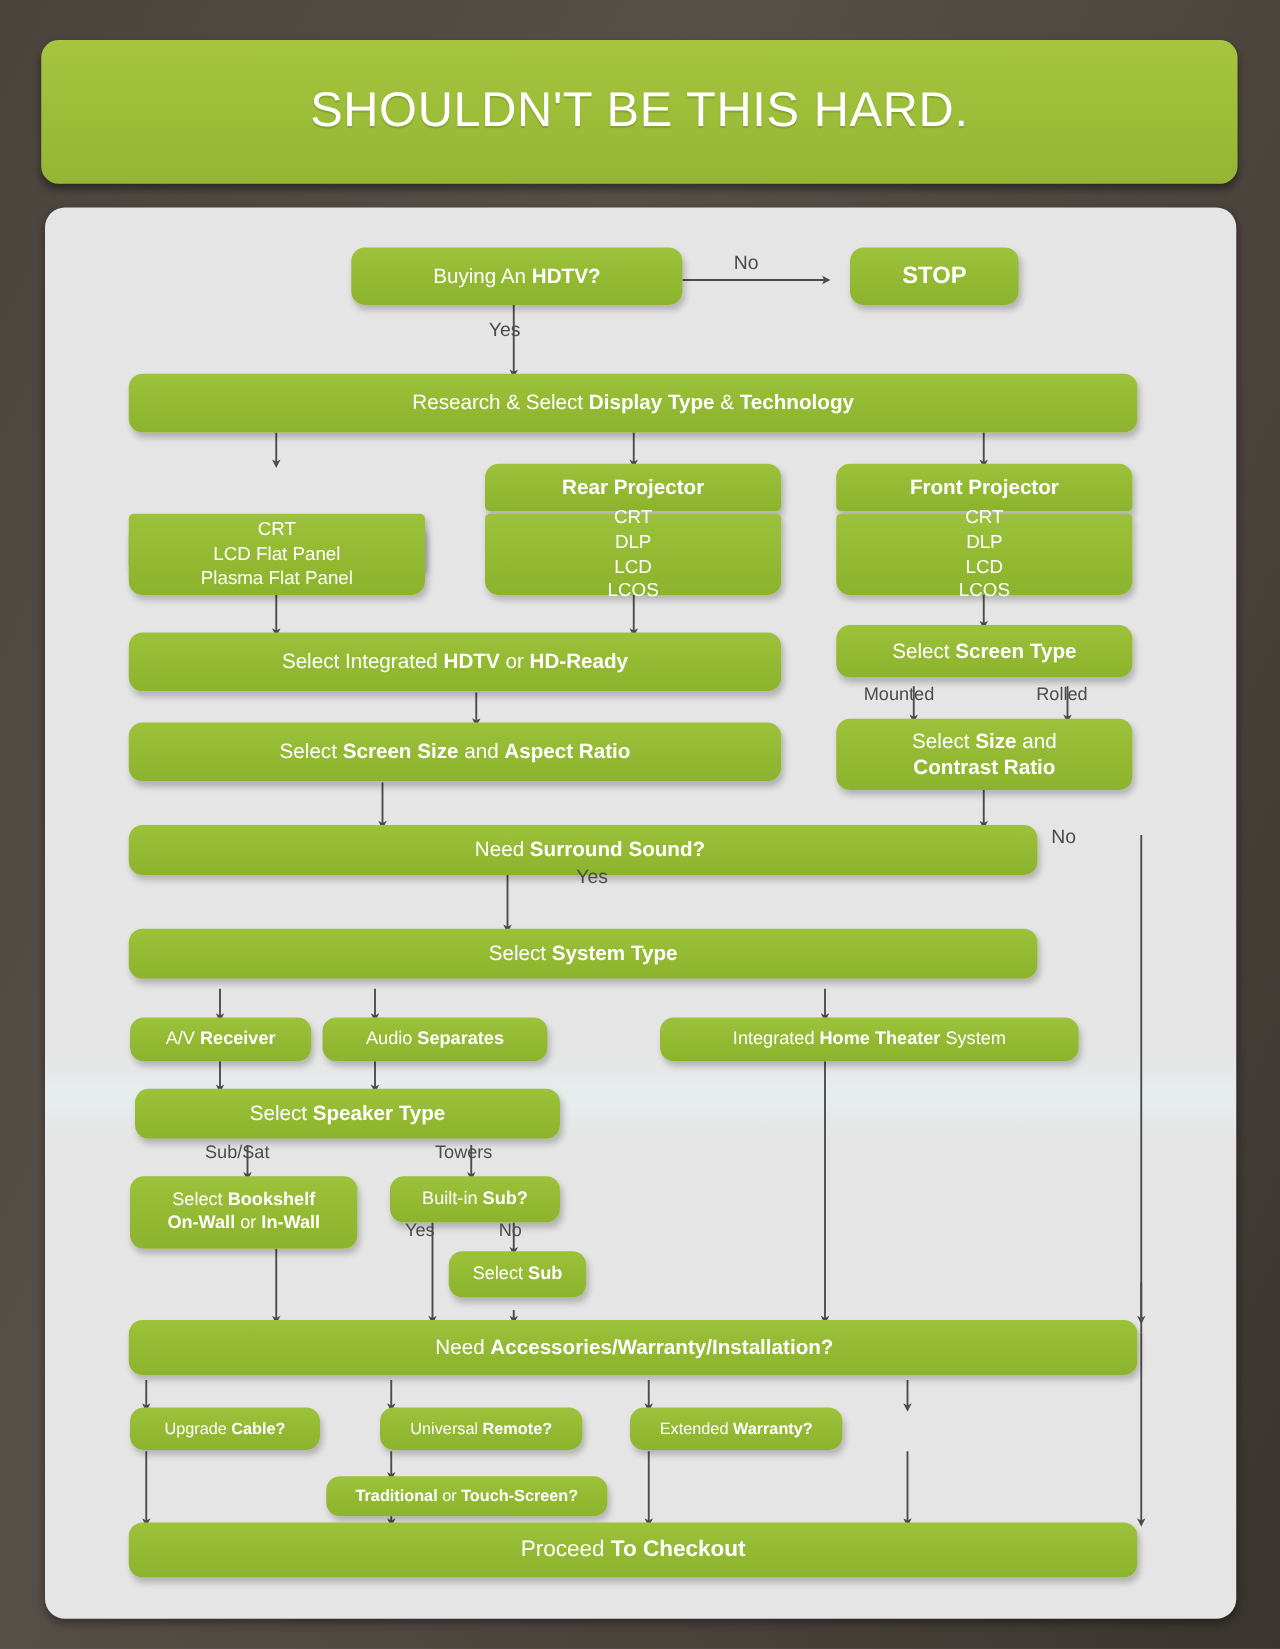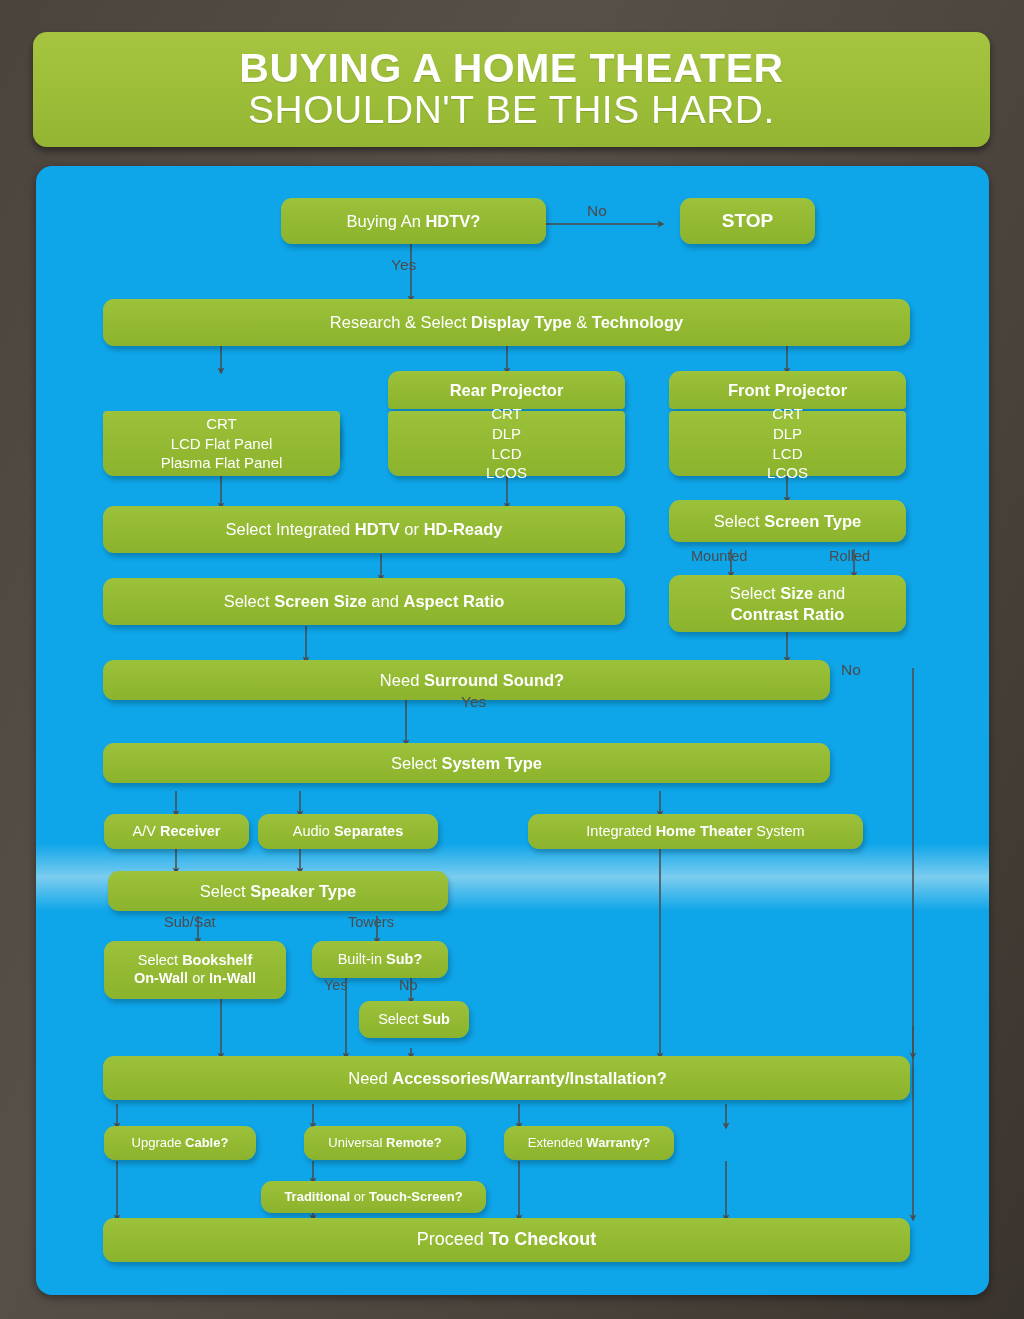--- a/index.html
+++ b/index.html
@@ -52,21 +52,21 @@
     text-shadow: 0 1px 1px rgba(90,110,30,0.35);
   }
 
   
   #sheet {
     position: absolute;
     left: 36px;
     top: 166px;
     width: 953px;
     height: 1129px;
-    background: #0ea5e9;
+    background: #e5e5e5;
     border-radius: 16px;
     box-shadow: 0 3px 8px rgba(0,0,0,0.4);
     overflow: hidden;
   }
   #sheet::after {
     
     content: "";
     position: absolute;
     inset: 0;
     background: linear-gradient(180deg, rgba(240,250,250,0) 60%, rgba(232,245,245,0.5) 63%, rgba(255,255,255,0) 66%);
@@ -126,21 +126,20 @@
     z-index: 1;
     overflow: visible;
   }
 </style>
 </head>
 <body>
 
 <div id="page">
 
   <div id="header">
-    <div class="line1">BUYING A HOME THEATER</div>
     <div class="line2">SHOULDN'T BE THIS HARD.</div>
   </div>
 
   <div id="sheet">
     <div id="canvas">
 
       <svg id="wires" viewBox="0 0 953 1129">
         <defs>
           <marker id="ah" markerWidth="9" markerHeight="9" refX="4" refY="4.2" orient="auto" markerUnits="userSpaceOnUse">
             <path d="M0.6,0.8 L7.4,4.2 L0.6,7.6 L2.3,4.2 Z" fill="#4b4b4b"></path>

